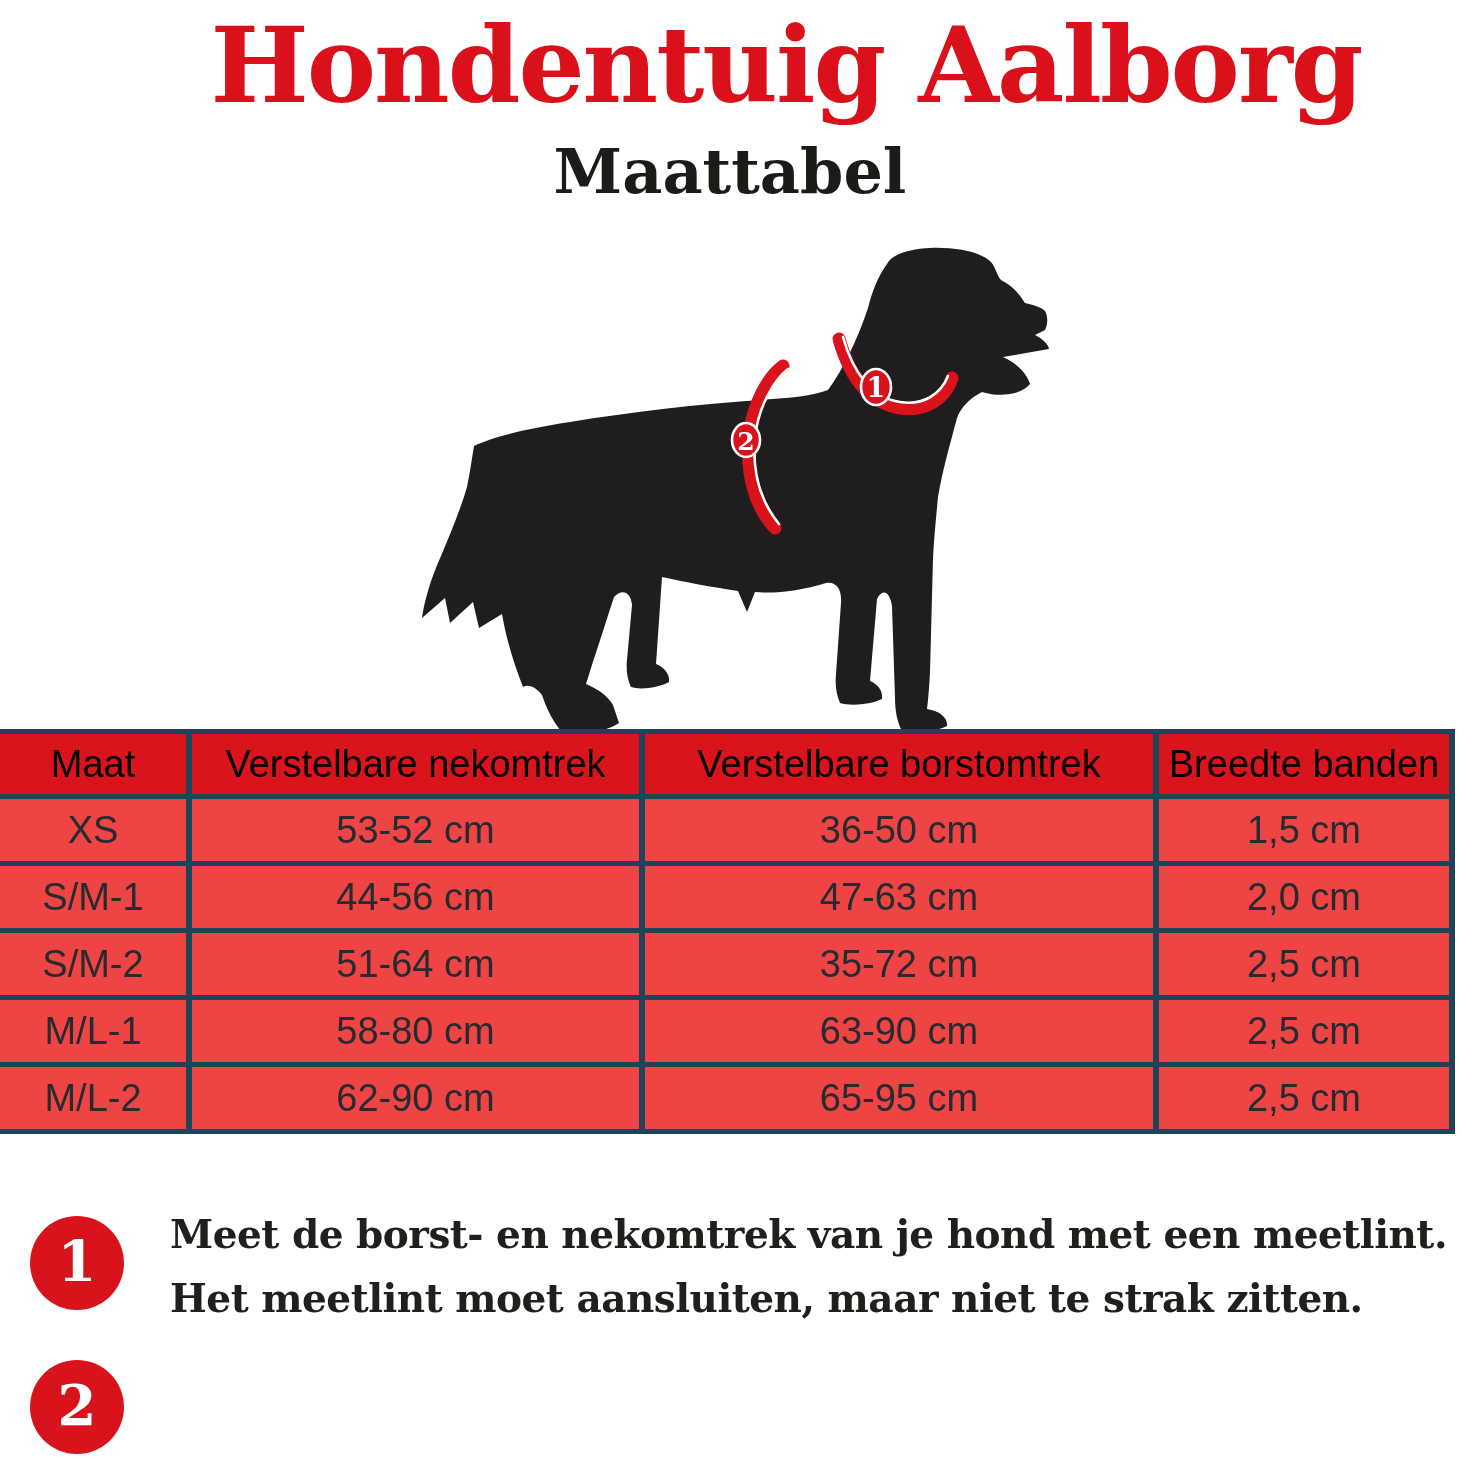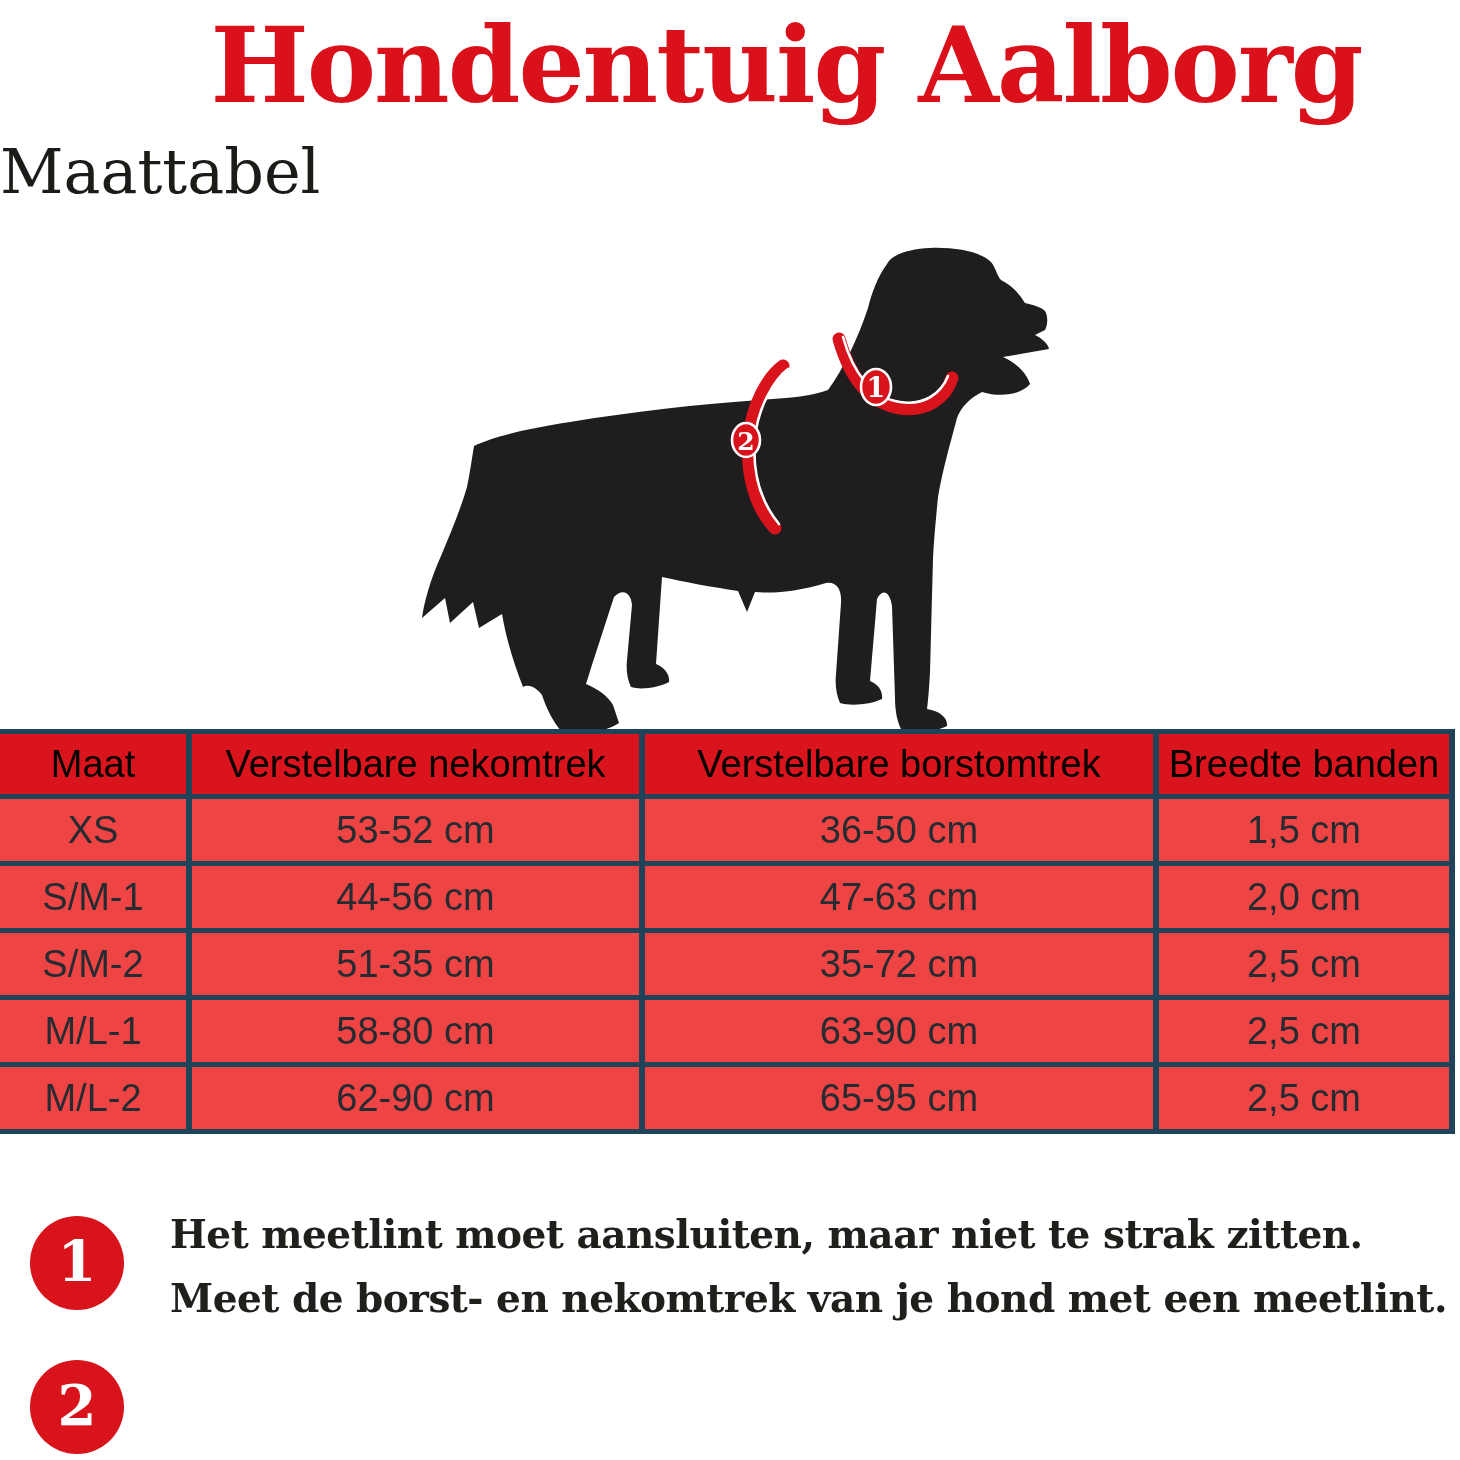--- a/index.html
+++ b/index.html
@@ -8,22 +8,22 @@
     overflow:hidden;font-family:"DejaVu Serif",serif;
   }
   
   .title{
     position:absolute;top:0;left:12px;width:1460px;text-align:center;
     font-size:104px;line-height:132px;font-weight:bold;color:#da101b;
     letter-spacing:-2px;
     margin-left:44px;
   }
   .subtitle{
-    position:absolute;top:134px;left:0;width:1460px;text-align:left;
-    font-size:62px;line-height:76px;font-weight:normal;color:#1d1b18;
+    position:absolute;top:134px;left:0;width:1460px;text-align:center;
+    font-size:62px;line-height:76px;font-weight:bold;color:#1d1b18;
   }
   
   .dog-figure{position:absolute;left:400px;top:240px;width:660px;height:500px;}
   
   .size-table{
     position:absolute;left:0;top:729px;width:1452px;
     border-collapse:collapse;table-layout:fixed;
     font-family:"Liberation Sans",sans-serif;
   }
   .size-table th,.size-table td{
@@ -168,40 +168,40 @@
         <td>1,5 cm</td>
       </tr>
       <tr>
         <td>S/M-1</td>
         <td>44-56 cm</td>
         <td>47-63 cm</td>
         <td>2,0 cm</td>
       </tr>
       <tr>
         <td>S/M-2</td>
-        <td>51-35 cm</td>
+        <td>51-64 cm</td>
         <td>35-72 cm</td>
         <td>2,5 cm</td>
       </tr>
       <tr>
         <td>M/L-1</td>
         <td>58-80 cm</td>
         <td>63-90 cm</td>
         <td>2,5 cm</td>
       </tr>
       <tr>
         <td>M/L-2</td>
         <td>62-90 cm</td>
         <td>65-95 cm</td>
         <td>2,5 cm</td>
       </tr>
     </tbody>
   </table>
 
   <div class="note-badge badge-1">1</div>
   <div class="note-text note-text-1">
+    <div>Meet de borst- en nekomtrek van je hond met een meetlint.</div>
     <div>Het meetlint moet aansluiten, maar niet te strak zitten.</div>
-    <div>Meet de borst- en nekomtrek van je hond met een meetlint.</div>
   </div>
 
   <div class="note-badge badge-2">2</div>
 
 </div>
 
 </body></html>

